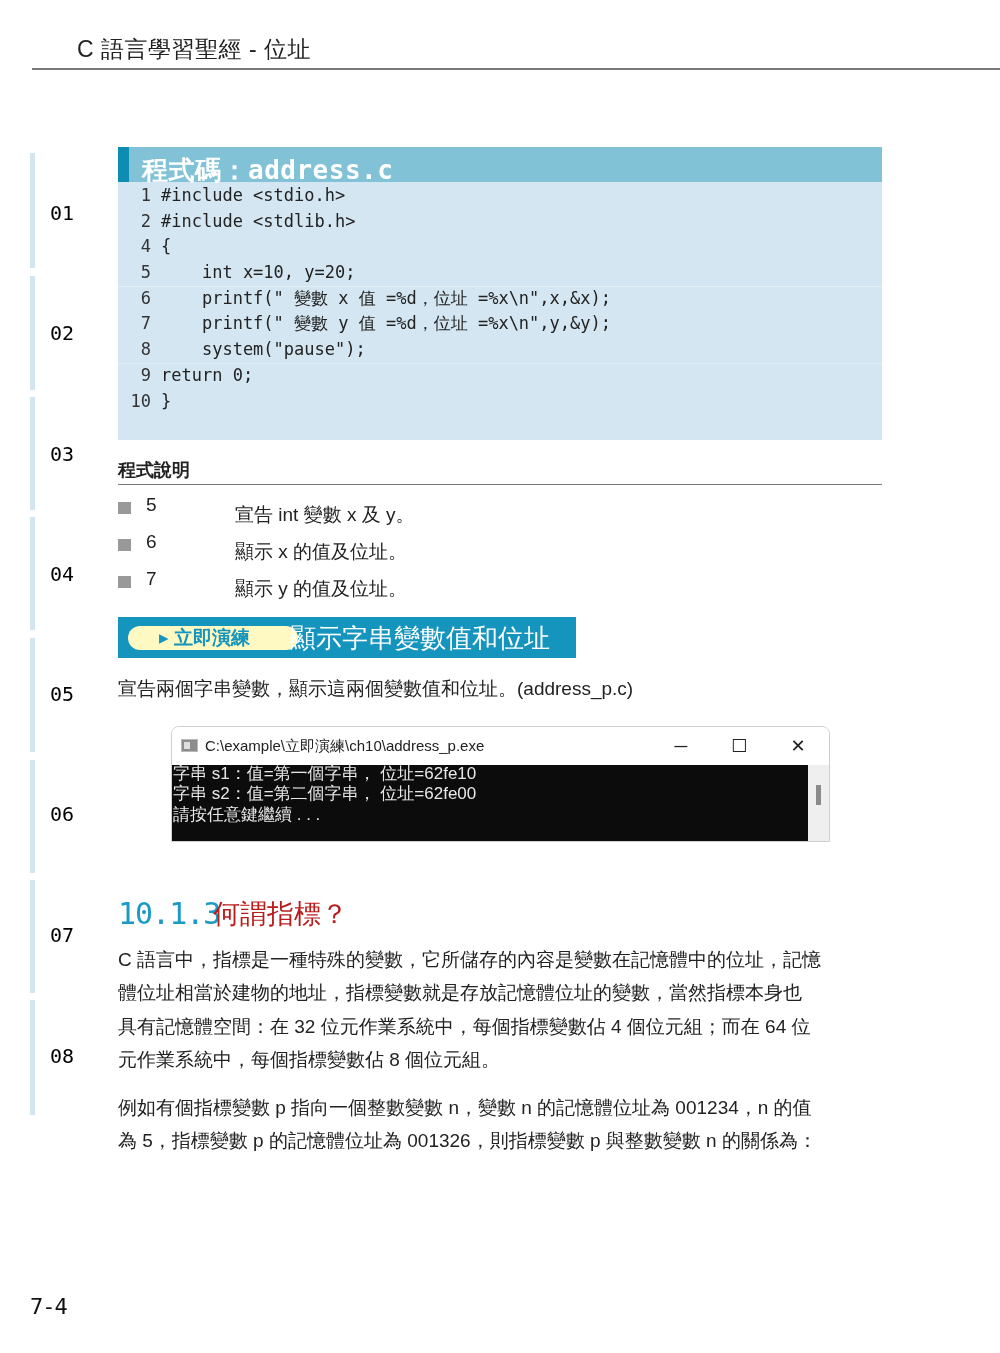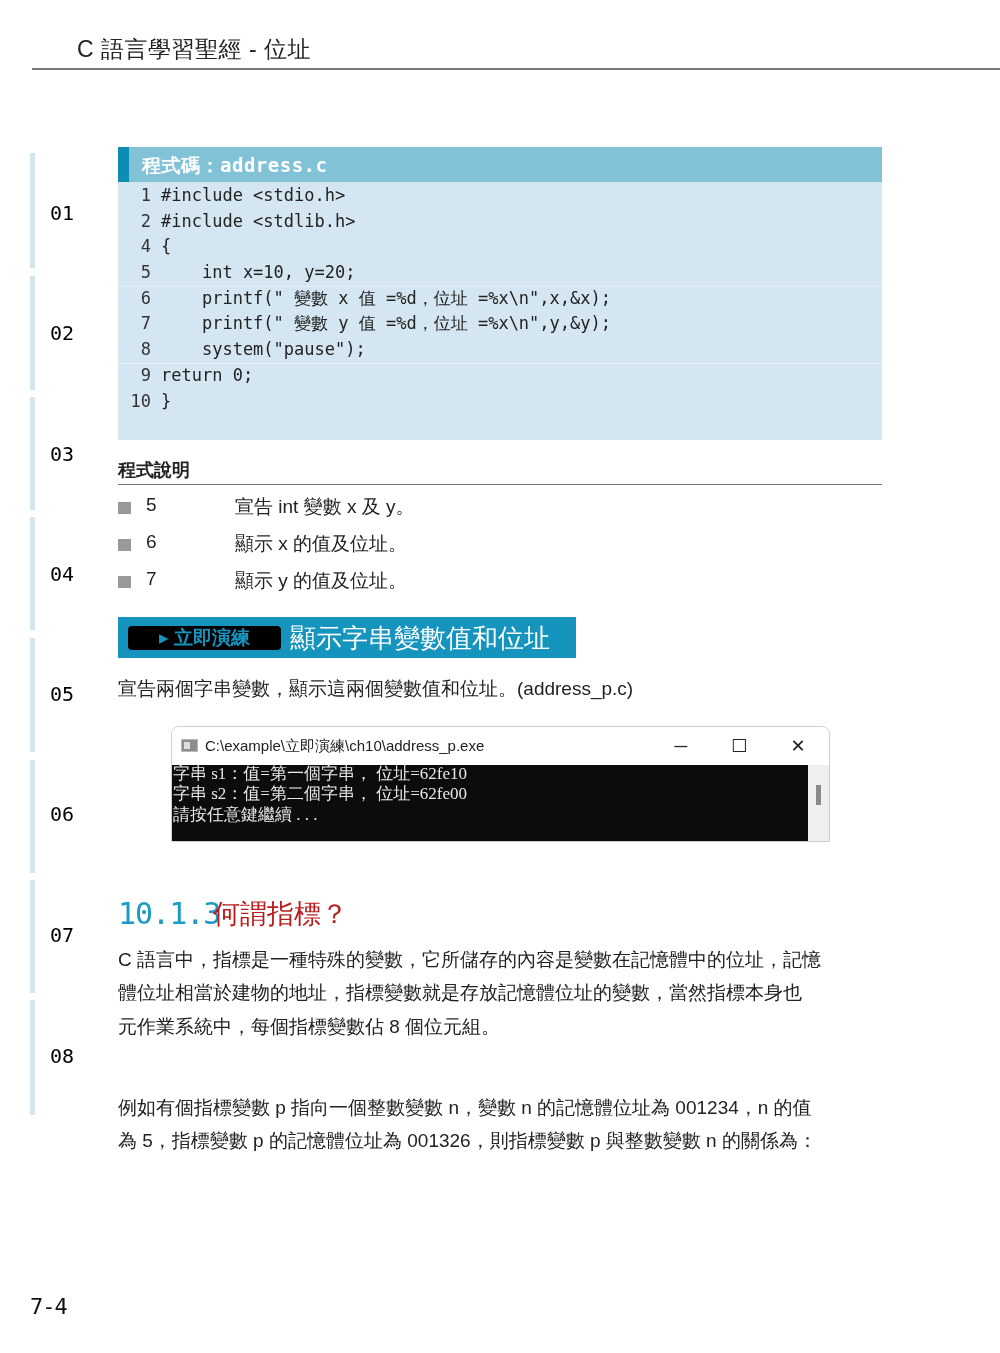--- a/index.html
+++ b/index.html
@@ -8,49 +8,49 @@
 
   .running-head { position:absolute; left:77px; top:34px; font-size:23px; color:#222; letter-spacing:0.5px; }
   .head-rule { position:absolute; left:32px; top:68px; width:968px; height:2px; background:#7a7a7a; }
 
   .side-tab { position:absolute; left:30px; width:5px; background:#d3e6f0; }
   .side-num { position:absolute; left:50px; font-family:"DejaVu Sans Mono",monospace; font-size:20px; color:#000000; }
 
   .code-box { position:absolute; left:118px; top:147px; width:764px; height:293px; background:#d4e6f1; }
   .code-head { position:absolute; left:0; top:0; width:764px; height:35px; background:#82c2d6; }
   .code-head-accent { position:absolute; left:0; top:0; width:11px; height:35px; background:#0d8db2; }
-  .code-title { position:absolute; left:24px; top:6px; font-size:19px; color:#ffffff; font-weight:bold; letter-spacing:0.5px; }
+  .code-title { position:absolute; left:24px; top:6px; font-size:26px; color:#ffffff; font-weight:bold; letter-spacing:0.5px; }
   .code-title .fname { font-family:"DejaVu Sans Mono",monospace; }
   .code-lines { position:absolute; left:0; top:36px; width:860px; }
   .code-line { height:25.7px; line-height:25.7px; font-family:"DejaVu Sans Mono",monospace; font-size:17px; color:#222; white-space:pre; position:relative; }
   .ln { display:inline-block; width:33px; text-align:right; margin-right:10px; color:#333; }
   .code-sep { position:absolute; left:0; width:764px; height:1px; background:#e4eef5; }
 
   .explain-title { position:absolute; left:118px; top:458px; font-size:18px; font-weight:bold; color:#222; }
   .explain-rule { position:absolute; left:118px; top:484px; width:764px; height:1px; background:#777; }
   .explain-item { position:absolute; left:118px; height:30px; font-size:19px; color:#222; }
   .bullet { position:absolute; left:0; top:8px; width:13px; height:12px; background:#999; }
   .enum { position:absolute; left:28px; top:0; }
-  .desc { position:absolute; left:117px; top:0; white-space:nowrap; }
+  .desc { position:absolute; left:117px; top:8px; white-space:nowrap; }
 
   .practice-bar { position:absolute; left:118px; top:617px; width:458px; height:41px; background:#1594bd; }
-  .practice-pill { position:absolute; left:10px; top:9px; width:153px; height:24px; border-radius:4px; background:#000000; }
+  .practice-pill { position:absolute; left:10px; top:9px; width:170px; height:24px; border-radius:12px; background:#fef9c3; }
   .practice-pill-text { position:absolute; left:0; top:0; width:153px; line-height:24px; text-align:center; color:#1594bd; font-size:19px; font-weight:bold; }
   .practice-title { position:absolute; left:172px; top:4px; color:#ffffff; font-size:26px; white-space:nowrap; }
 
   .practice-desc { position:absolute; left:118px; top:676px; font-size:19px; color:#222; white-space:nowrap; }
 
   .console { position:absolute; left:171px; top:726px; width:657px; height:114px; background:#ffffff; border:1px solid #cfcfcf; border-radius:8px 8px 0 0; overflow:hidden; }
   .console-titlebar { position:absolute; left:0; top:0; width:657px; height:38px; background:#ffffff; }
   .console-app-icon { position:absolute; left:9px; top:12px; width:17px; height:13px; background:#8c8c8c; border:1px solid #b8b8b8; box-sizing:border-box; }
   .console-app-icon::after { content:""; position:absolute; left:2px; top:2px; width:6px; height:7px; background:#dedede; }
   .console-path { position:absolute; left:33px; top:10px; font-size:15px; color:#222; white-space:nowrap; }
   .win-btn { position:absolute; top:6px; width:30px; height:26px; text-align:center; line-height:26px; color:#222; font-size:18px; }
   .console-body { position:absolute; left:0; top:38px; width:636px; height:76px; background:#0c0c0c; }
-  .console-line { position:absolute; left:1px; font-family:Liberation Serif, serif; font-size:17px; line-height:20px; color:#e8e8e8; white-space:pre; }
+  .console-line { position:absolute; left:1px; font-family:Liberation Sans, sans-serif; font-size:17px; line-height:20px; color:#e8e8e8; white-space:pre; }
   .console-scroll { position:absolute; left:636px; top:38px; width:21px; height:76px; background:#efefef; }
   .console-thumb { position:absolute; left:8px; top:20px; width:5px; height:20px; background:#8a8a8a; }
 
   .section-num { position:absolute; left:118px; top:896px; font-family:"DejaVu Sans Mono",monospace; font-size:30px; color:#1b9ac6; letter-spacing:-1px; }
   .section-title { position:absolute; left:213px; top:896px; font-size:27px; color:#b91c1c; white-space:nowrap; }
 
   .para { position:absolute; left:118px; width:770px; font-size:19px; line-height:33.3px; color:#222; }
   .para-line { white-space:nowrap; display:block; }
 
   .page-num { position:absolute; left:30px; top:1294px; font-family:"DejaVu Sans Mono",monospace; font-size:22px; color:#111; letter-spacing:-1px; }
@@ -144,20 +144,21 @@
     <div class="console-thumb"></div>
   </div>
 </div>
 
 <div class="section-num">10.1.3</div>
 <div class="section-title">何謂指標？</div>
 
 <div class="para" style="top:943px">
   <span class="para-line">C 語言中，指標是一種特殊的變數，它所儲存的內容是變數在記憶體中的位址，記憶</span>
   <span class="para-line">體位址相當於建物的地址，指標變數就是存放記憶體位址的變數，當然指標本身也</span>
+  <span class="para-line">具有記憶體空間：在 32 位元作業系統中，每個指標變數佔 4 個位元組；而在 64 位</span>
   <span class="para-line">元作業系統中，每個指標變數佔 8 個位元組。</span>
 </div>
 <div class="para" style="top:1091px">
   <span class="para-line">例如有個指標變數 p 指向一個整數變數 n，變數 n 的記憶體位址為 001234，n 的值</span>
   <span class="para-line">為 5，指標變數 p 的記憶體位址為 001326，則指標變數 p 與整數變數 n 的關係為：</span>
 </div>
 
 <div class="page-num">7-4</div>
 
 </body></html>

